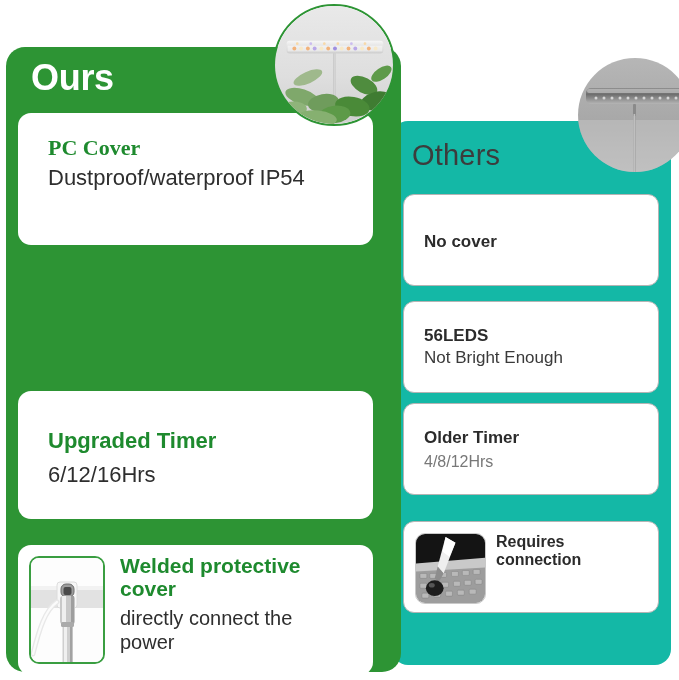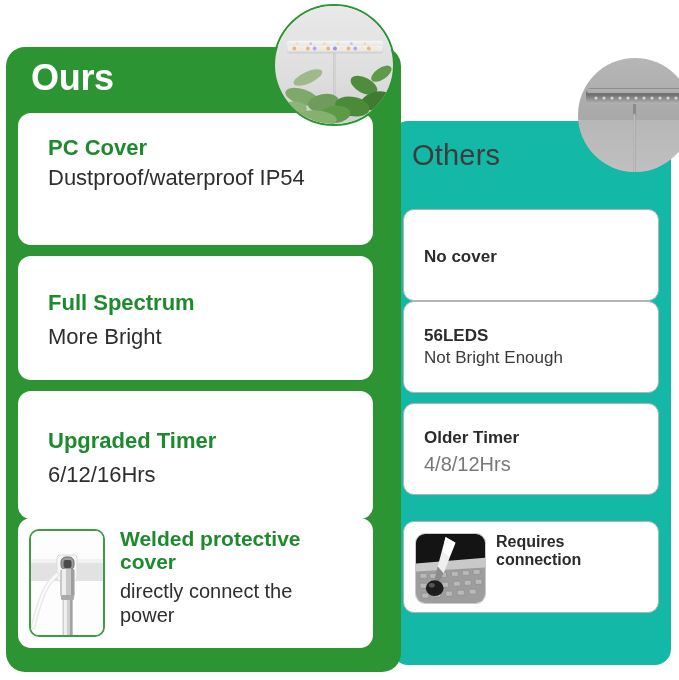--- a/index.html
+++ b/index.html
@@ -36,21 +36,21 @@
   }
   .o-card {
     position: absolute;
     left: 11px;
     width: 256px;
     background: #ffffff;
     border: 1px solid #b4b4b4;
     border-radius: 11px;
     box-sizing: border-box;
   }
-  #o-card-1 { top: 88px;  height: 92px; }
+  #o-card-1 { top: 73px;  height: 92px; }
   #o-card-2 { top: 180px; height: 92px; }
   #o-card-3 { top: 282px; height: 92px; }
   #o-card-4 { top: 400px; height: 92px; }
 
   .o-head {
     position: absolute;
     left: 20px;
     font-size: 17px;
     font-weight: bold;
     color: #2b2b2b;
@@ -60,21 +60,21 @@
     position: absolute;
     left: 20px;
     font-size: 17px;
     color: #3a3a3a;
     line-height: 1.2;
   }
   #o1-head { top: 37px; }
   #o2-head { top: 24px; }
   #o2-sub  { top: 46px; }
   #o3-head { top: 24px; }
-  #o3-sub  { top: 48px; font-size: 20px; color: #787878; }
+  #o3-sub  { top: 48px; font-size: 16px; color: #787878; }
 
   
   #o-card-4 .o-img {
     position: absolute;
     left: 11px;
     top: 11px;
     width: 69px;
     height: 69px;
     border-radius: 10px;
     overflow: hidden;
@@ -118,38 +118,38 @@
   .g-card {
     position: absolute;
     left: 12px;
     width: 355px;
     background: #ffffff;
     border-radius: 13px;
   }
   #g-card-1 { top: 66px;  height: 132px; }
   #g-card-2 { top: 209px; height: 124px; }
   #g-card-3 { top: 344px; height: 128px; text-align: center; }
-  #g-card-4 { top: 471px; height: 130px; }
+  #g-card-4 { top: 498px; height: 130px; }
 
   .g-head {
     position: absolute;
     left: 30px;
     font-size: 22px;
     font-weight: bold;
     color: #1e8a2e;
     line-height: 1.1;
   }
   .g-sub {
     position: absolute;
     left: 30px;
     font-size: 22px;
     color: #2e2e2e;
     line-height: 1.22;
   }
-  #g1-head { top: 23px; }
+  #g1-head { top: 23px; font-family: Liberation Serif, serif; }
   #g1-sub  { top: 52px; }
   #g2-head { top: 35px; }
   #g2-sub  { top: 68px; }
   #g3-head { top: 38px; }
   #g3-sub  { top: 71px; }
 
   
   #g-card-4 .g-img {
     position: absolute;
     left: 11px;
@@ -258,24 +258,20 @@
 
 <div id="ours-panel">
 
   <div id="ours-title">Ours</div>
 
   <div class="g-card" id="g-card-1">
     <div class="g-head" id="g1-head">PC Cover</div>
     <div class="g-sub" id="g1-sub">Dustproof/waterproof IP54</div>
   </div>
 
-  <div class="g-card" id="g-card-2">
-    <div class="g-head" id="g2-head">Full Spectrum</div>
-    <div class="g-sub" id="g2-sub">More Bright</div>
-  </div>
 
   <div class="g-card" id="g-card-3">
     <div class="g-head" id="g3-head">Upgraded Timer</div>
     <div class="g-sub" id="g3-sub">6/12/16Hrs</div>
   </div>
 
   <div class="g-card" id="g-card-4">
     <div class="g-img">
       <svg class="thumb-svg" viewBox="0 0 72 104" preserveAspectRatio="none">
         <rect x="0" y="0" width="72" height="104" fill="#fdfdfd"></rect>

